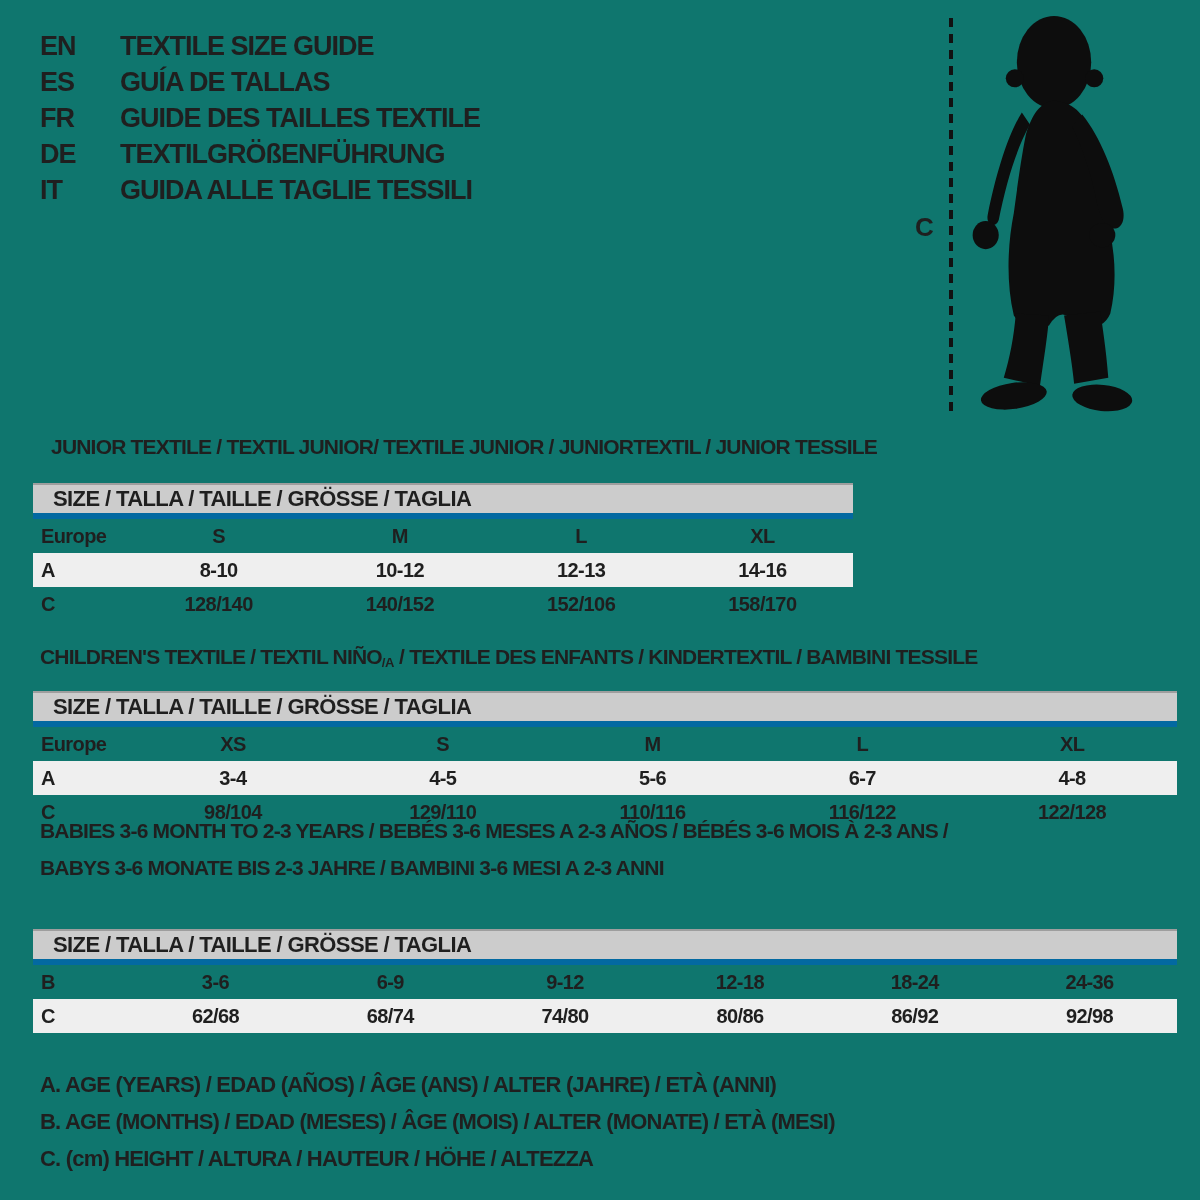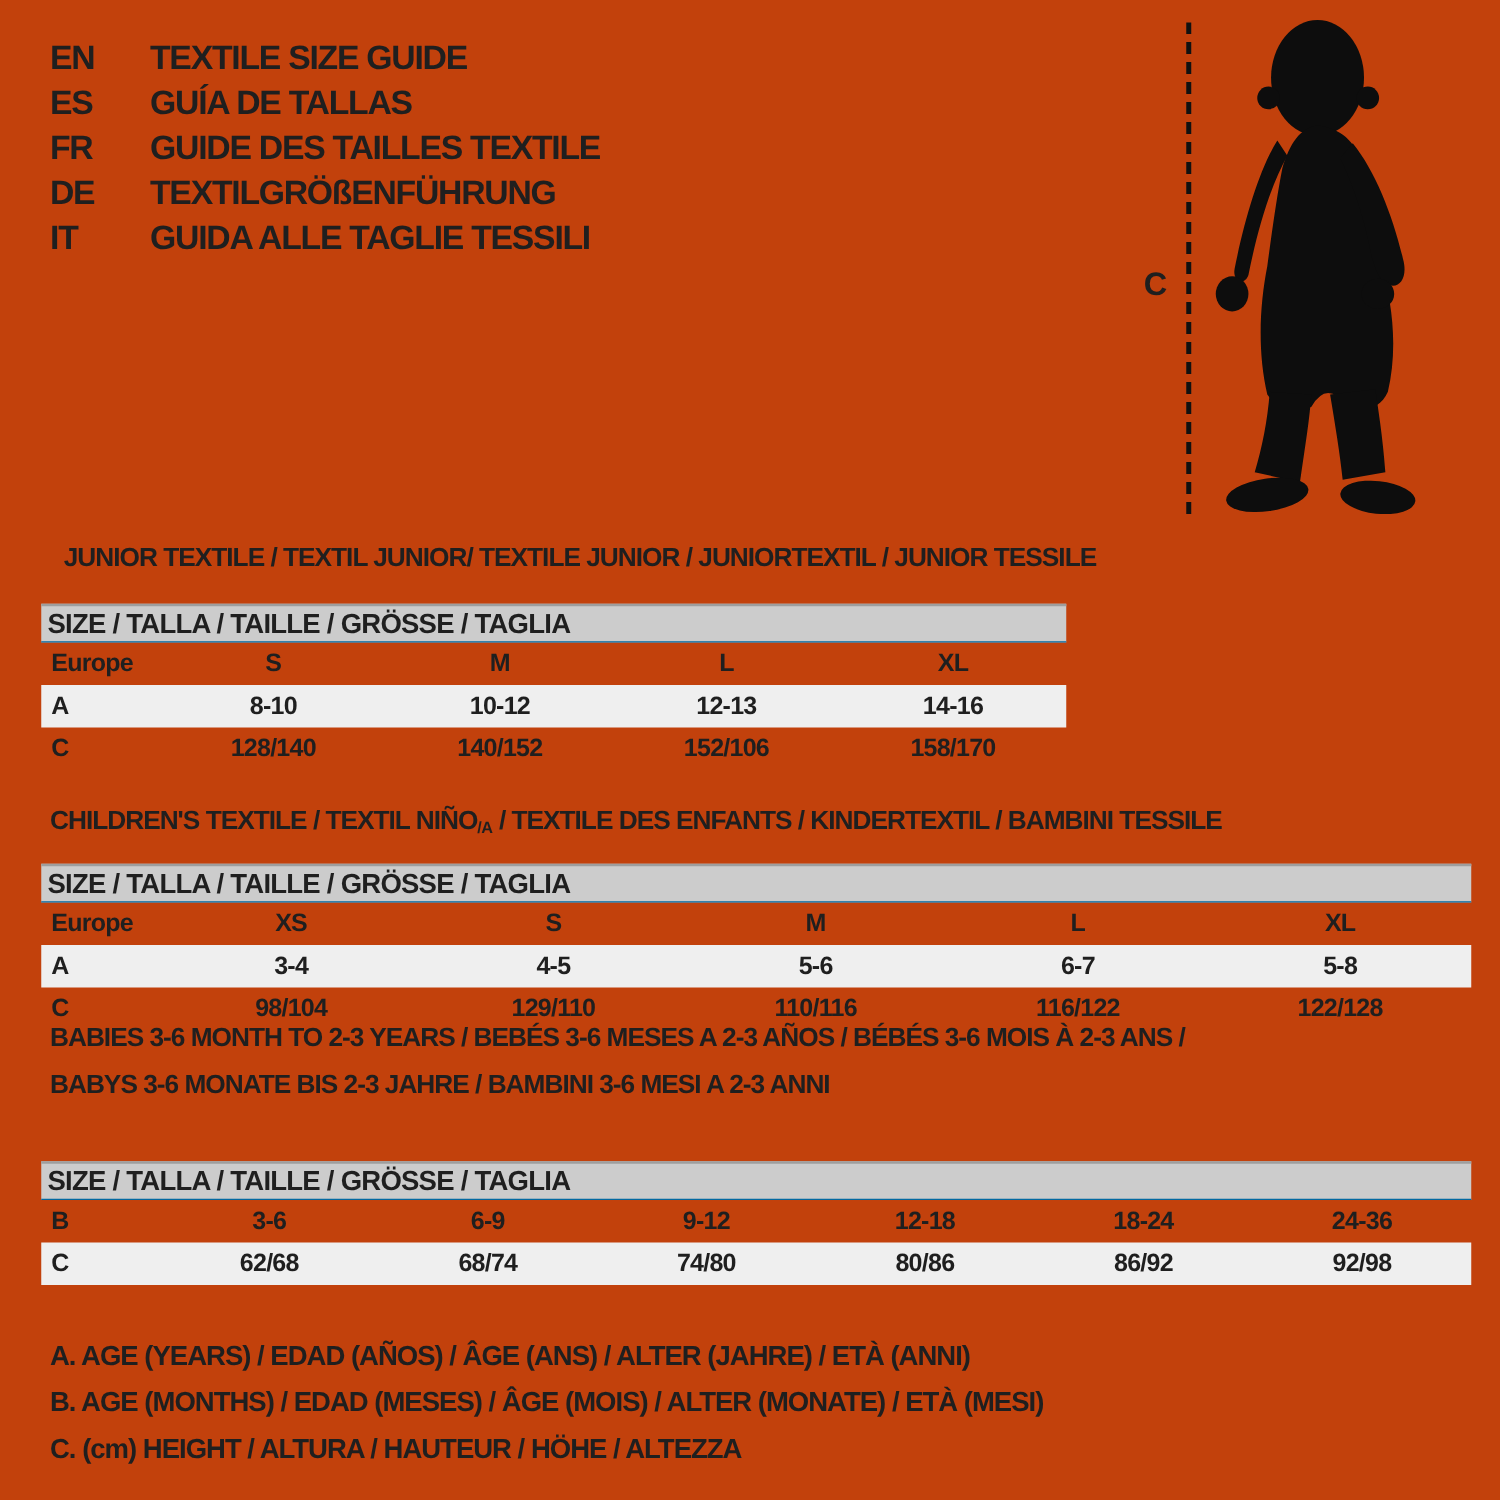--- a/index.html
+++ b/index.html
@@ -1,17 +1,17 @@
 <!DOCTYPE html>
 <html><head>
 <meta charset="utf-8">
 <style>
   html,body { margin:0; padding:0; background:#ffffff; }
   .canvas {
-    position:relative; width:1200px; height:1200px; background:#c2410c;
+    position:relative; width:1200px; height:1200px; background:#0f766e;
     font-family:"Liberation Sans", sans-serif; font-weight:bold;
     color:#1f1f1f; letter-spacing:-0.6px; overflow:hidden;
   }
 
   
   .lang-block { position:absolute; left:40px; top:28px; }
   .lang-row { display:flex; align-items:center; height:36px; font-size:27px; letter-spacing:-1px; }
   .lang-code { width:80px; flex:0 0 80px; }
 
   
@@ -23,22 +23,22 @@
   }
   .silhouette { position:absolute; left:58px; top:0px; width:172px; height:402px; }
 
   
   .section-title { position:absolute; margin:0; font-size:21px; letter-spacing:-0.8px; line-height:37px; white-space:nowrap; }
   .sub { font-size:0.62em; vertical-align:-0.25em; letter-spacing:-0.4px; }
 
   
   .size-table { position:absolute; }
   .size-header {
-    background:#cccccc; border-top:2px solid #9e9e9e; border-bottom:1px solid #0369a1;
-    font-size:22px; height:28px; line-height:28px; padding-left:5px;
+    background:#cccccc; border-top:2px solid #9e9e9e; border-bottom:6px solid #0369a1;
+    font-size:22px; height:28px; line-height:28px; padding-left:20px;
   }
   .trow { display:grid; height:34px; align-items:center; font-size:20px; }
   .trow.shaded { background:#efefef; }
   .cols4 { grid-template-columns:95px repeat(4,1fr); }
   .cols5 { grid-template-columns:95px repeat(5,1fr); }
   .cols6 { grid-template-columns:95px repeat(6,1fr); }
   .tlabel { padding-left:8px; }
   .tcell { text-align:center; }
 
   .t1 { left:33px; top:483px; width:820px; }
@@ -149,21 +149,21 @@
       <span class="tcell">M</span>
       <span class="tcell">L</span>
       <span class="tcell">XL</span>
     </div>
     <div class="trow cols5 shaded">
       <span class="tlabel">A</span>
       <span class="tcell">3-4</span>
       <span class="tcell">4-5</span>
       <span class="tcell">5-6</span>
       <span class="tcell">6-7</span>
-      <span class="tcell">5-8</span>
+      <span class="tcell">4-8</span>
     </div>
     <div class="trow cols5">
       <span class="tlabel">C</span>
       <span class="tcell">98/104</span>
       <span class="tcell">129/110</span>
       <span class="tcell">110/116</span>
       <span class="tcell">116/122</span>
       <span class="tcell">122/128</span>
     </div>
   </div>

